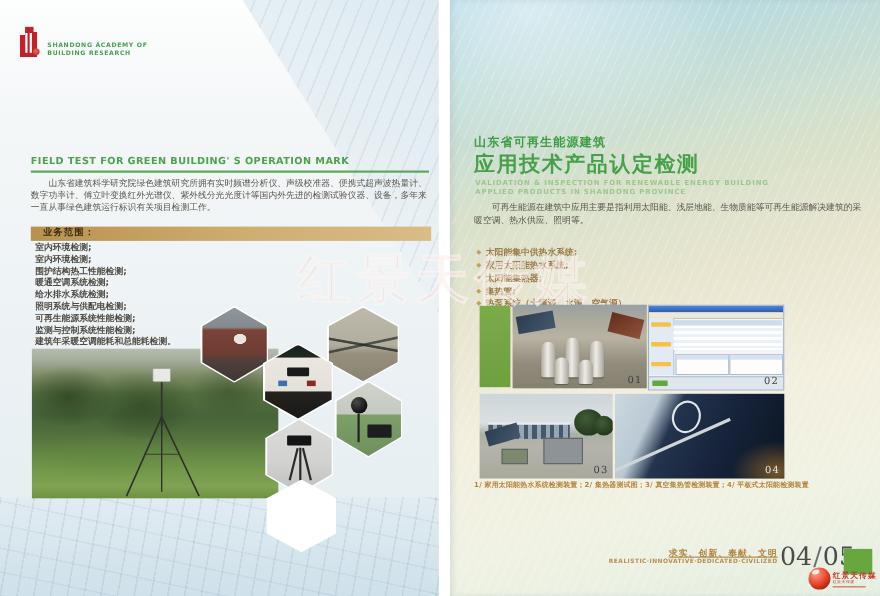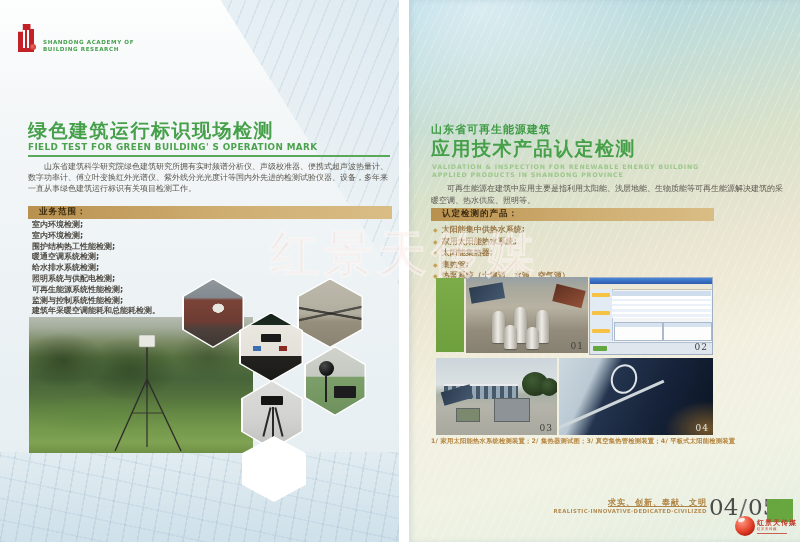--- a/index.html
+++ b/index.html
@@ -165,21 +165,20 @@
     <div class="abs brand">
       <div class="abs logo">
         <div class="abs logo-stripe" style="left:5px;"></div>
         <div class="abs logo-stripe" style="left:9px;"></div>
       </div>
       <div class="abs logo-dot"></div>
       <div class="abs brand-en1">SHANDONG ACADEMY OF</div>
       <div class="abs brand-en2">BUILDING RESEARCH</div>
     </div>
 
-    <div class="abs l-title">绿色建筑运行标识现场检测</div>
     <div class="abs l-title-en">FIELD TEST FOR GREEN BUILDING' S OPERATION MARK</div>
     <div class="abs l-rule"></div>
     <div class="abs l-intro">山东省建筑科学研究院绿色建筑研究所拥有实时频谱分析仪、声级校准器、便携式超声波热量计、数字功率计、傅立叶变换红外光谱仪、紫外线分光光度计等国内外先进的检测试验仪器、设备，多年来一直从事绿色建筑运行标识有关项目检测工作。</div>
 
     <div class="abs sec-bar bar-left">
       <span>业务范围：</span>
     </div>
 
     <ul class="abs scope-list">
       <li>室内环境检测;</li>
@@ -232,23 +231,20 @@
     <div class="abs hex hexF"></div>
   </div>
 
   <div class="abs page-right">
     <div class="abs r-title-small">山东省可再生能源建筑</div>
     <div class="abs r-title">应用技术产品认定检测</div>
     <div class="abs r-title-en1">VALIDATION &amp; INSPECTION FOR RENEWABLE ENERGY BUILDING</div>
     <div class="abs r-title-en2">APPLIED PRODUCTS IN SHANDONG PROVINCE</div>
     <div class="abs r-intro">可再生能源在建筑中应用主要是指利用太阳能、浅层地能、生物质能等可再生能源解决建筑的采暖空调、热水供应、照明等。</div>
 
-    <div class="abs sec-bar bar-right">
-      <span>认定检测的产品：</span>
-    </div>
 
     <ul class="abs product-list">
       <li>
           <span class="blt">◆</span>
           <span>太阳能集中供热水系统;</span>
         </li>
       <li>
           <span class="blt">◆</span>
           <span>家用太阳能热水系统;</span>
         </li>

